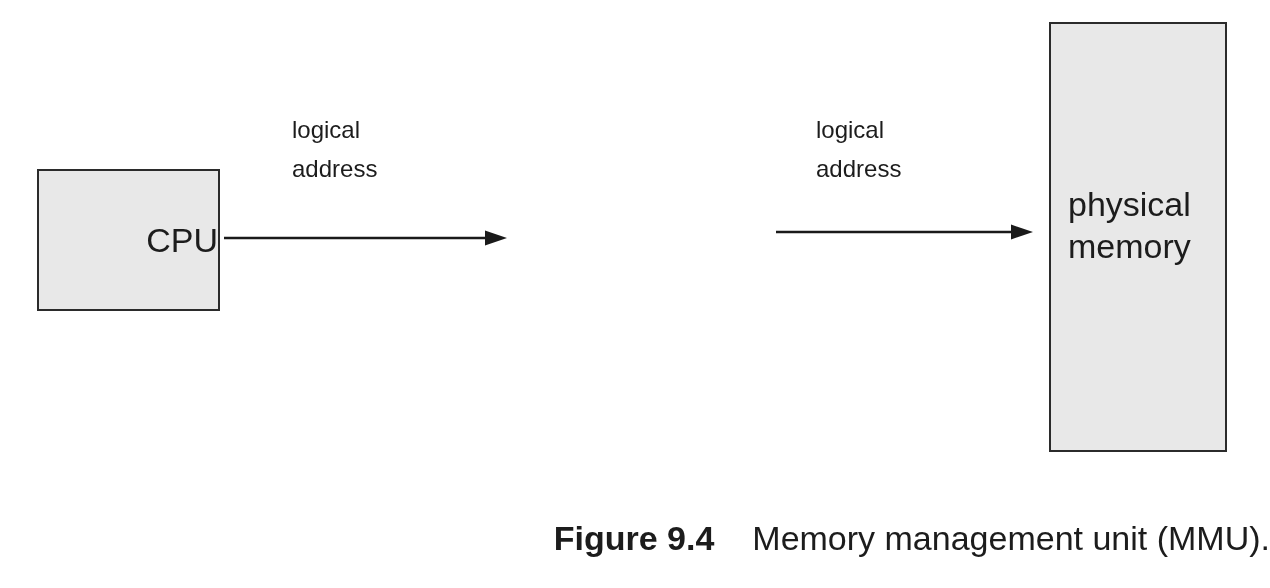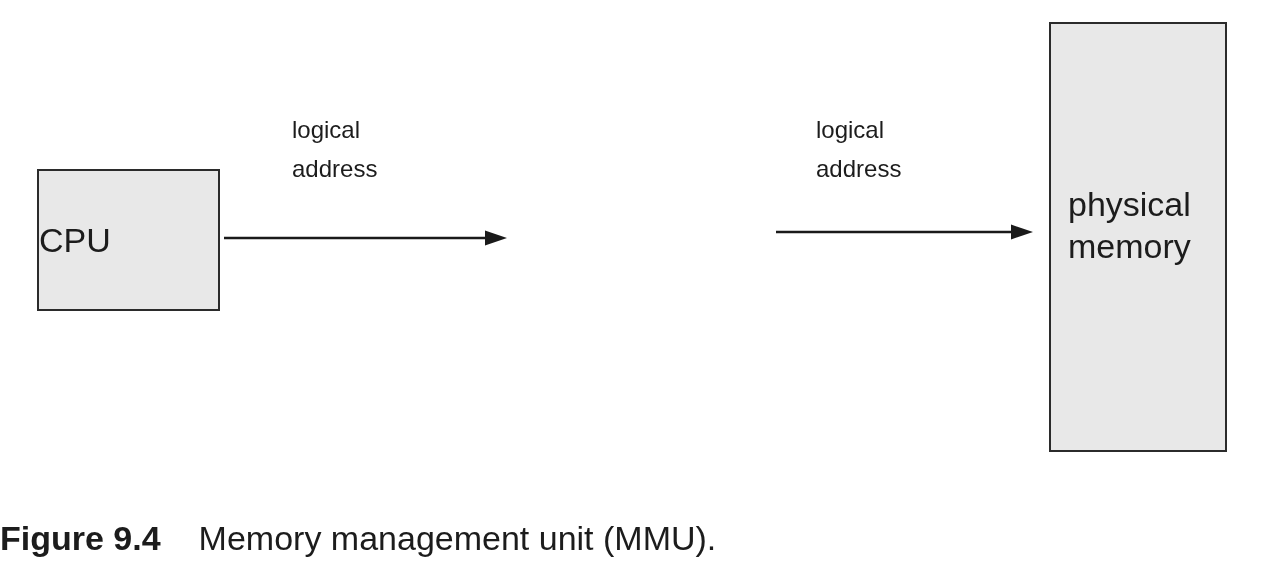--- a/index.html
+++ b/index.html
@@ -21,21 +21,21 @@
     width:1270px;
     height:588px;
     background:var(--background);
     overflow:hidden;
   }
   .node{
     position:absolute;
     border:2px solid var(--node-border);
     display:flex;
     align-items:center;
-    justify-content:flex-start;
+    justify-content:flex-end;
     font-size:34px;
     line-height:1.25;
     color:var(--text);
   }
   .node-gray{background:var(--node-gray-fill);}
   .node-blue{background:var(--node-blue-fill);}
   #cpu-box{left:37px;top:169px;width:183px;height:142px;}
   #mmu-box{left:510px;top:169px;width:259px;height:142px;border-width:3px;}
   #pm-box{
     left:1049px;top:22px;width:178px;height:430px;
@@ -56,21 +56,21 @@
     position:absolute;
     color:var(--arrow);
     display:block;
   }
   #arrow-cpu-mmu{left:222px;top:227px;}
   #arrow-mmu-pm{left:770px;top:221px;}
   .caption{
     position:absolute;
     left:0;right:0;
     top:518px;
-    text-align:left;
+    text-align:right;
     font-size:34px;
     line-height:1.2;
     color:var(--text);
   }
   .caption .caption-number{
     font-weight:700;
     margin-right:38px;
   }
 </style>
 </head>

